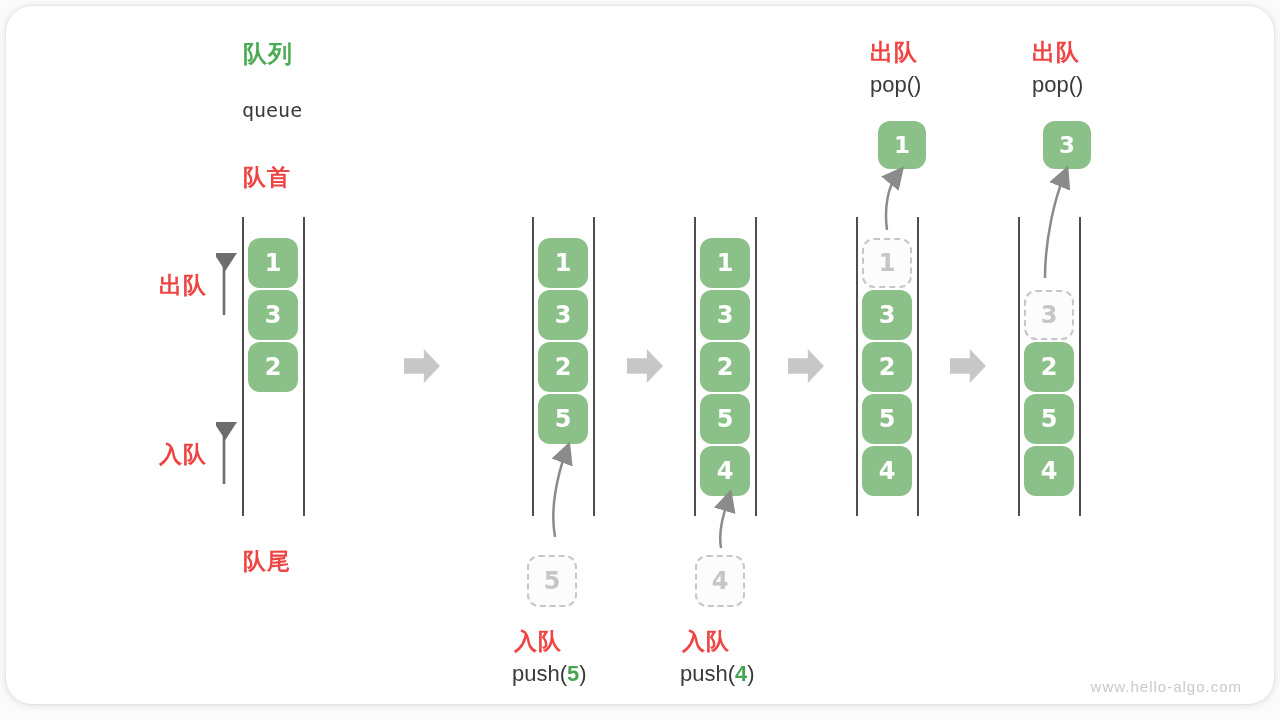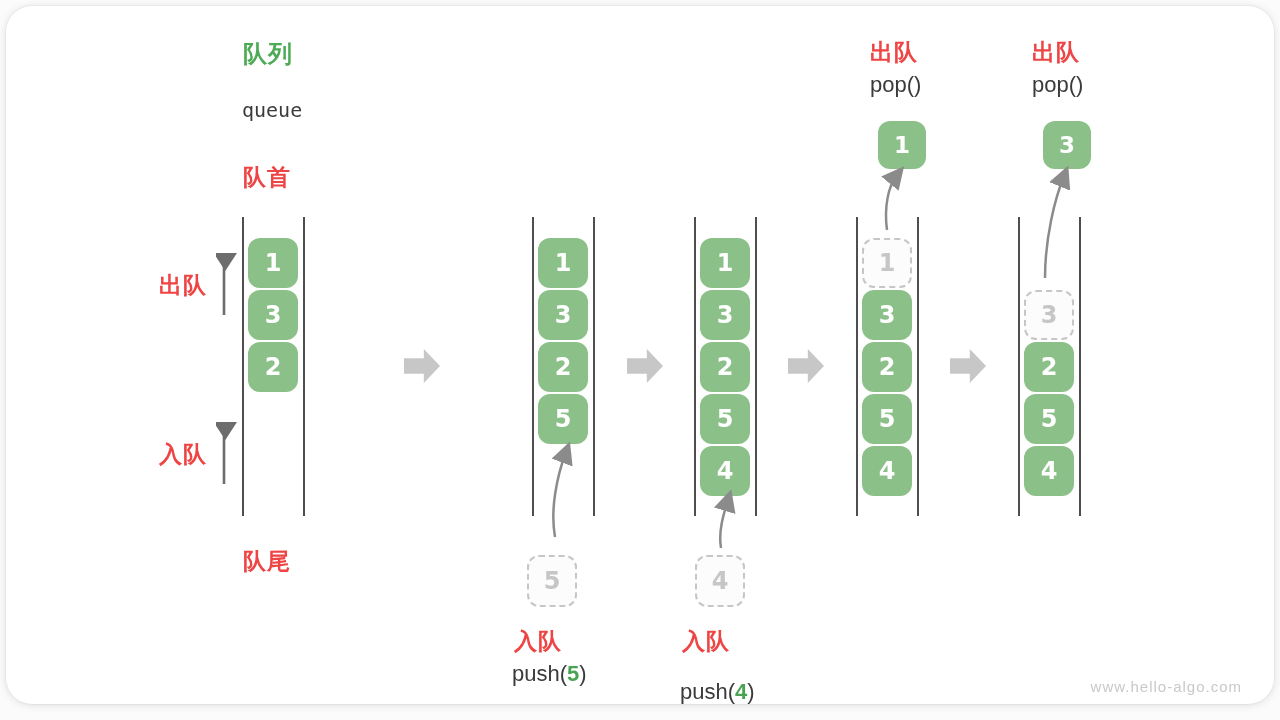--- a/index.html
+++ b/index.html
@@ -142,17 +142,17 @@
           <path d="M0,9 L4.5,0 L9,9 Z" fill="#8b8b8b" transform="rotate(90 4.5 4.5)"></path>
         </marker>
       </defs>
     <path d="M15,57 C12,40 18,22 22,9" fill="none" stroke="#8b8b8b" stroke-width="2.5" marker-end="url(#m6)"></path>
   </svg>
 
   <div class="abs zh-label" style="left:508px; top:620px;">入队</div>
   <div class="abs code" style="left:506px; top:655px;"><span>push(</span><span class="g">5</span><span>)</span></div>
 
   <div class="abs zh-label" style="left:676px; top:620px;">入队</div>
-  <div class="abs code" style="left:674px; top:673px;"><span>push(</span><span class="g">4</span><span>)</span></div>
+  <div class="abs code" style="left:674px; top:655px;"><span>push(</span><span class="g">4</span><span>)</span></div>
 
   <div class="abs wm" style="right:32px; top:672px;">www.hello-algo.com</div>
 
 </div>
 
 </body></html>

